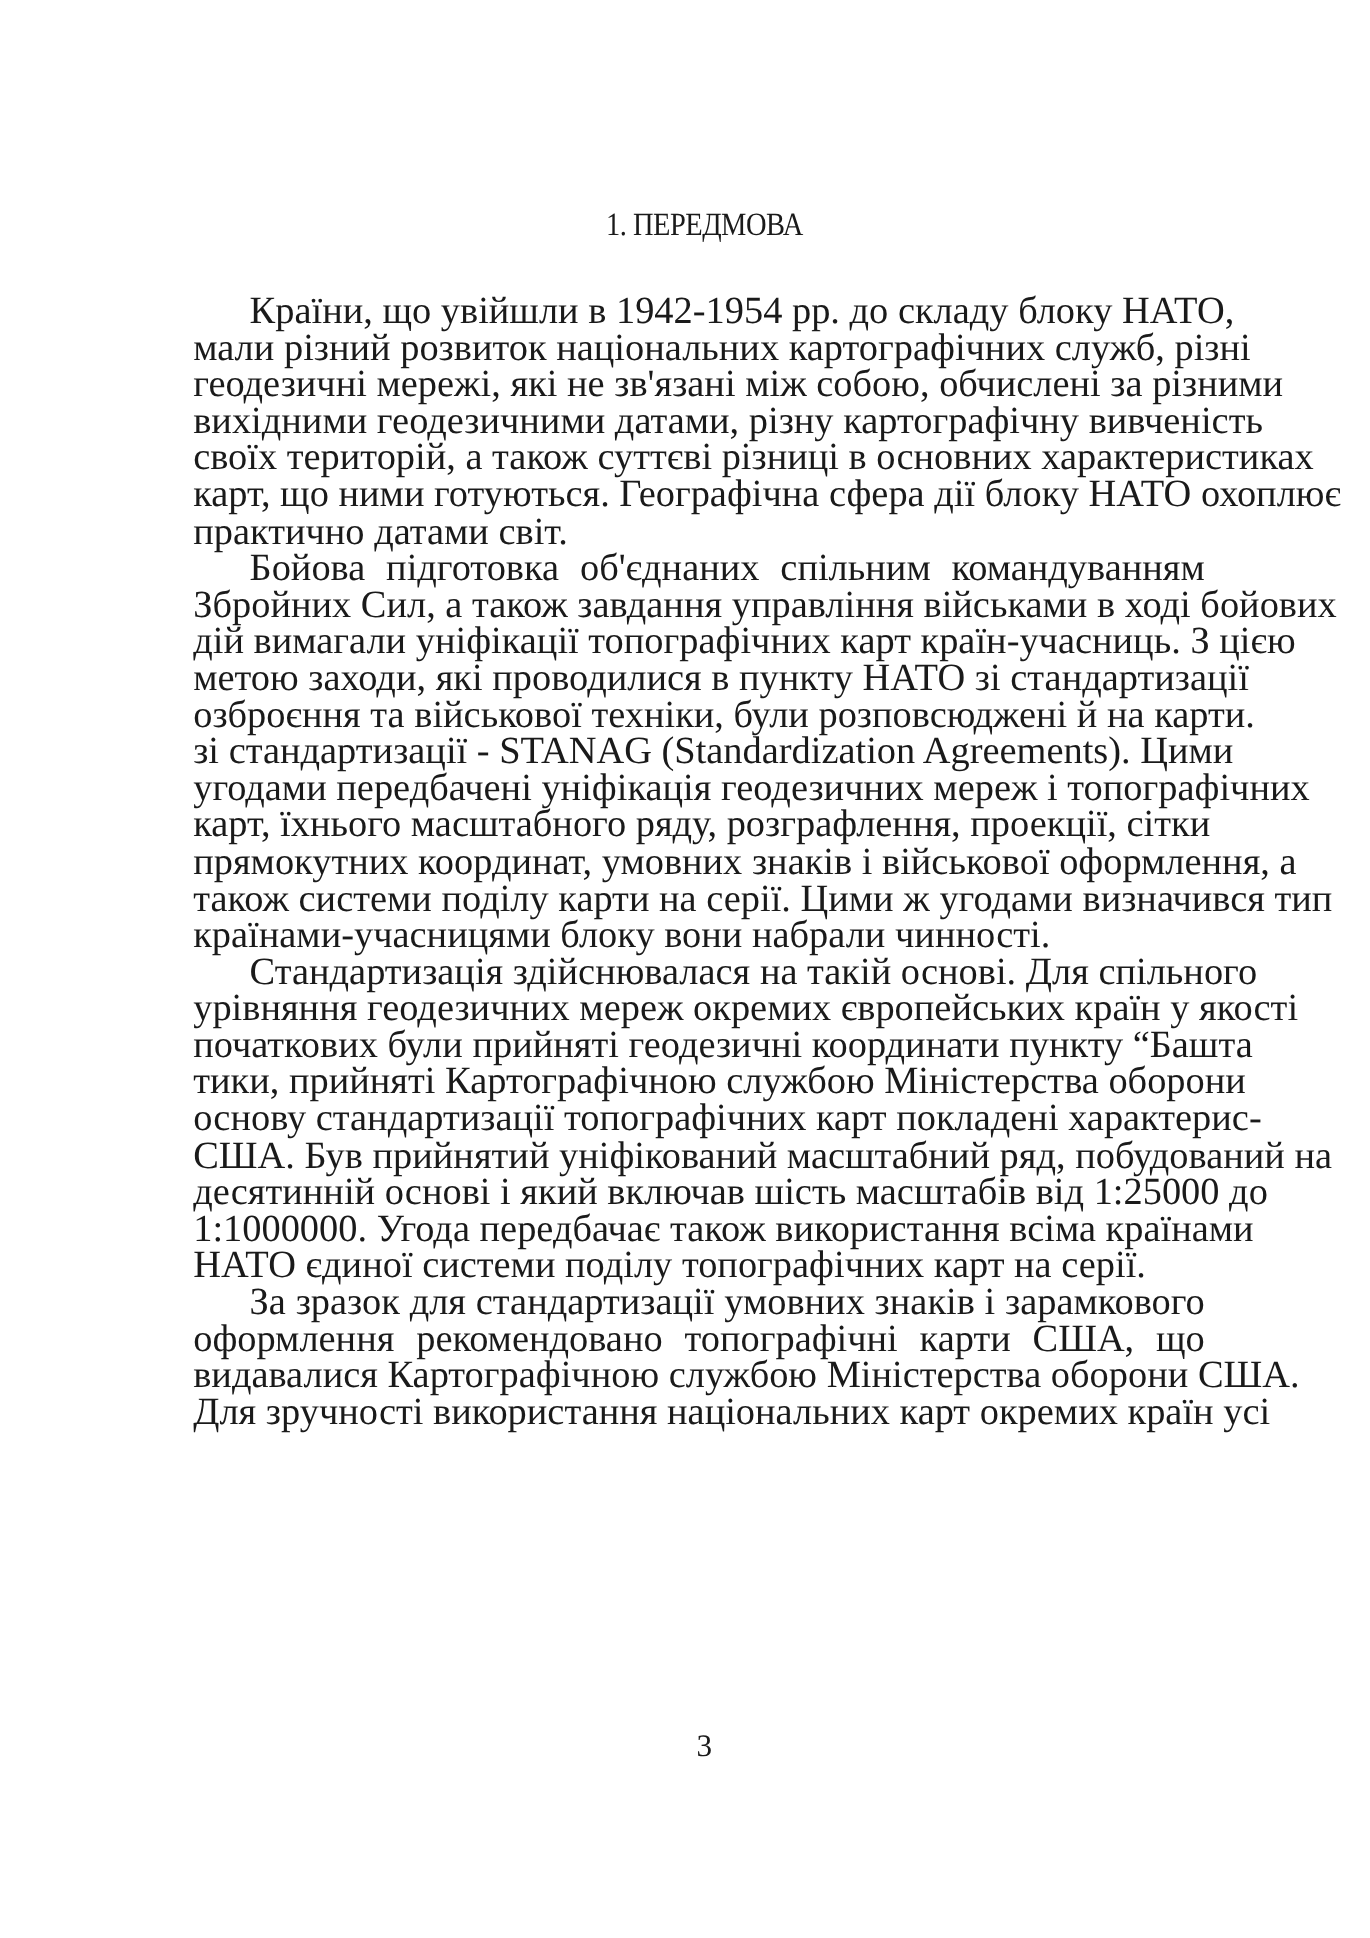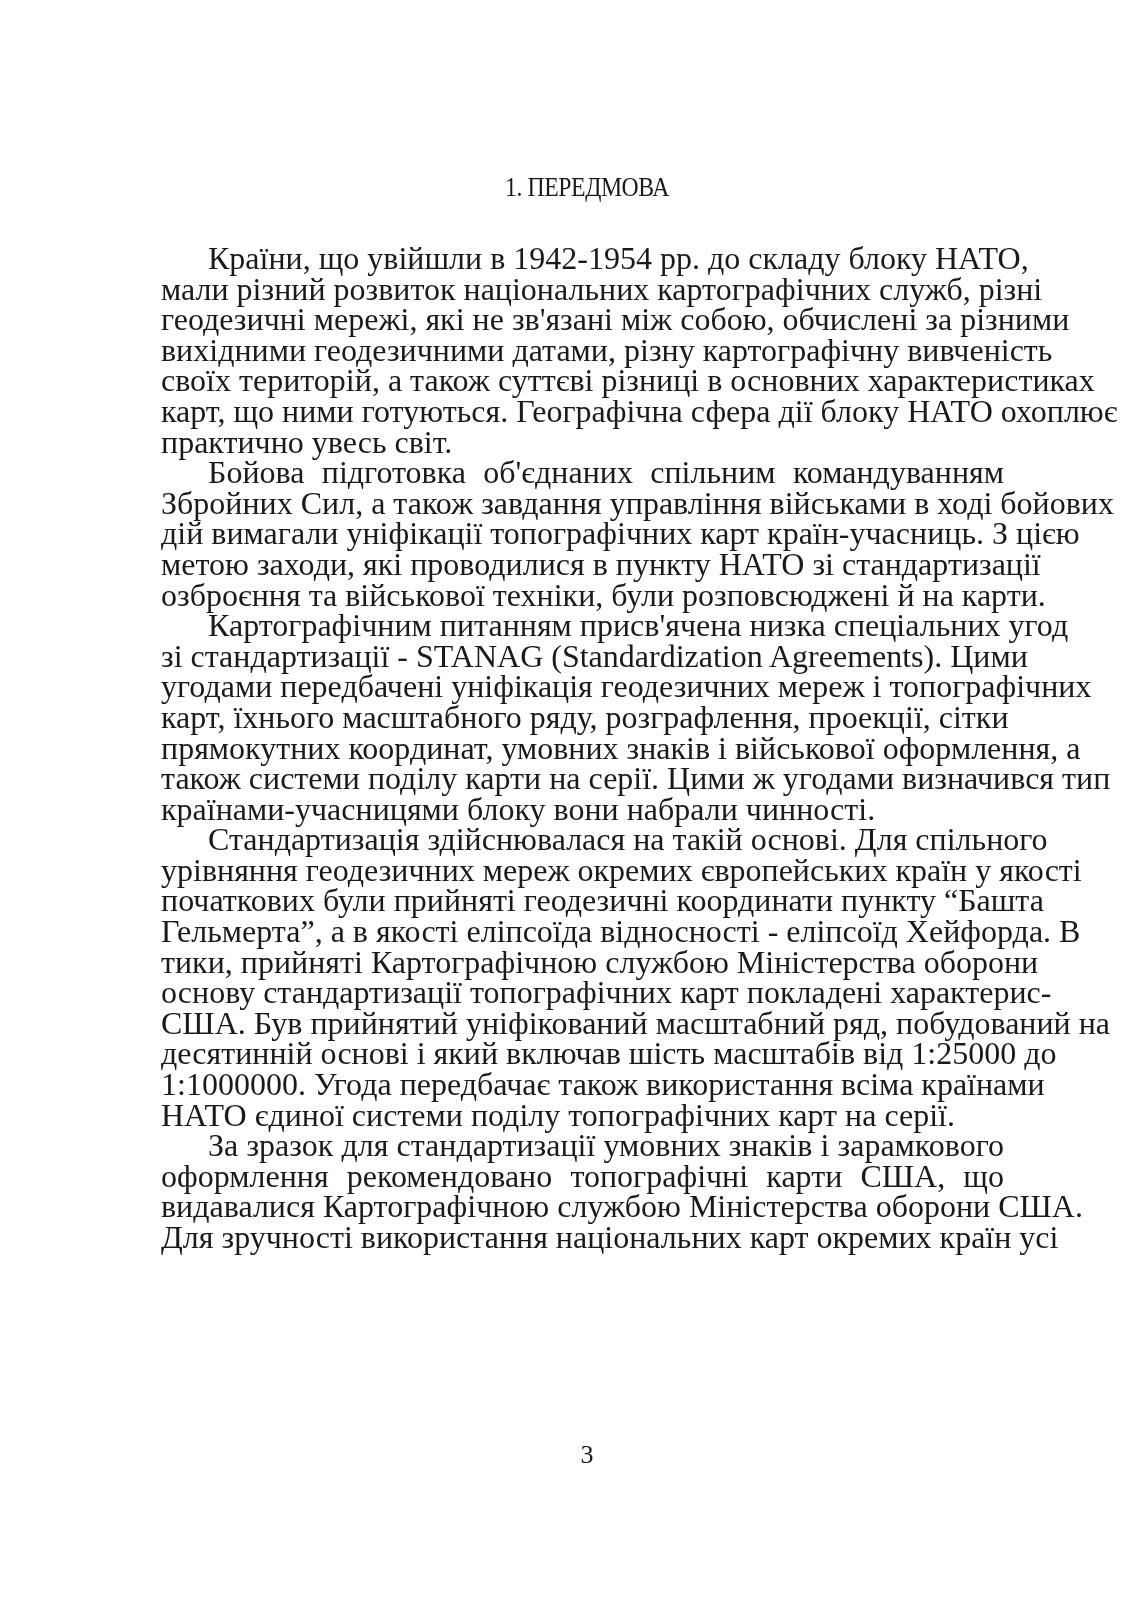--- a/index.html
+++ b/index.html
@@ -74,46 +74,44 @@
 
   <div class="body-text">
 
     <div>
       <span class="line indent">Країни, що увійшли в 1942-1954 рр. до складу блоку НАТО,</span>
       <span class="line">мали різний розвиток національних картографічних служб, різні</span>
       <span class="line">геодезичні мережі, які не зв'язані між собою, обчислені за різними</span>
       <span class="line">вихідними геодезичними датами, різну картографічну вивченість</span>
       <span class="line">своїх територій, а також суттєві різниці в основних характеристиках</span>
       <span class="line">карт, що ними готуються. Географічна сфера дії блоку НАТО охоплює</span>
-      <span class="line last">практично увесь світ.</span>
+      <span class="line last">практично датами світ.</span>
     </div>
 
     <div>
       <span class="line indent">Бойова підготовка об'єднаних спільним командуванням</span>
       <span class="line">Збройних Сил, а також завдання управління військами в ході бойових</span>
       <span class="line">дій вимагали уніфікації топографічних карт країн-учасниць. З цією</span>
       <span class="line">метою заходи, які проводилися в пункту НАТО зі стандартизації</span>
       <span class="line last">озброєння та військової техніки, були розповсюджені й на карти.</span>
     </div>
 
     <div>
-      <span class="line indent">Картографічним питанням присв'ячена низка спеціальних угод</span>
       <span class="line">зі стандартизації - STANAG (Standardization Agreements). Цими</span>
       <span class="line">угодами передбачені уніфікація геодезичних мереж і топографічних</span>
       <span class="line">карт, їхнього масштабного ряду, розграфлення, проекції, сітки</span>
       <span class="line">прямокутних координат, умовних знаків і військової оформлення, а</span>
       <span class="line">також системи поділу карти на серії. Цими ж угодами визначився тип</span>
       <span class="line last">країнами-учасницями блоку вони набрали чинності.</span>
     </div>
 
     <div>
       <span class="line indent">Стандартизація здійснювалася на такій основі. Для спільного</span>
       <span class="line">урівняння геодезичних мереж окремих європейських країн у якості</span>
       <span class="line">початкових були прийняті геодезичні координати пункту “Башта</span>
-      <span class="line">Гельмерта”, а в якості еліпсоїда відносності - еліпсоїд Хейфорда. В</span>
       <span class="line">тики, прийняті Картографічною службою Міністерства оборони</span>
       <span class="line">основу стандартизації топографічних карт покладені характерис-</span>
       <span class="line">США. Був прийнятий уніфікований масштабний ряд, побудований на</span>
       <span class="line">десятинній основі і який включав шість масштабів від 1:25000 до</span>
       <span class="line">1:1000000. Угода передбачає також використання всіма країнами</span>
       <span class="line last">НАТО єдиної системи поділу топографічних карт на серії.</span>
     </div>
 
     <div>
       <span class="line indent">За зразок для стандартизації умовних знаків і зарамкового</span>

